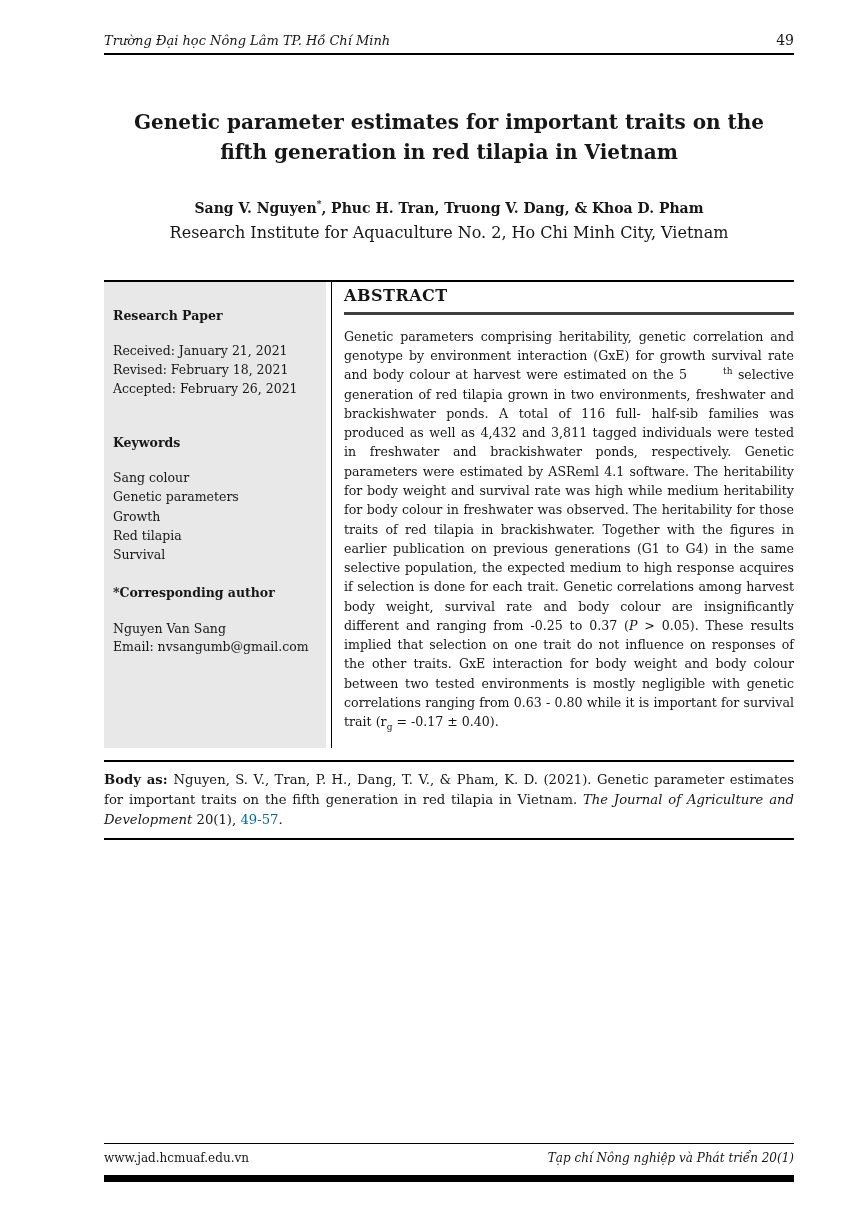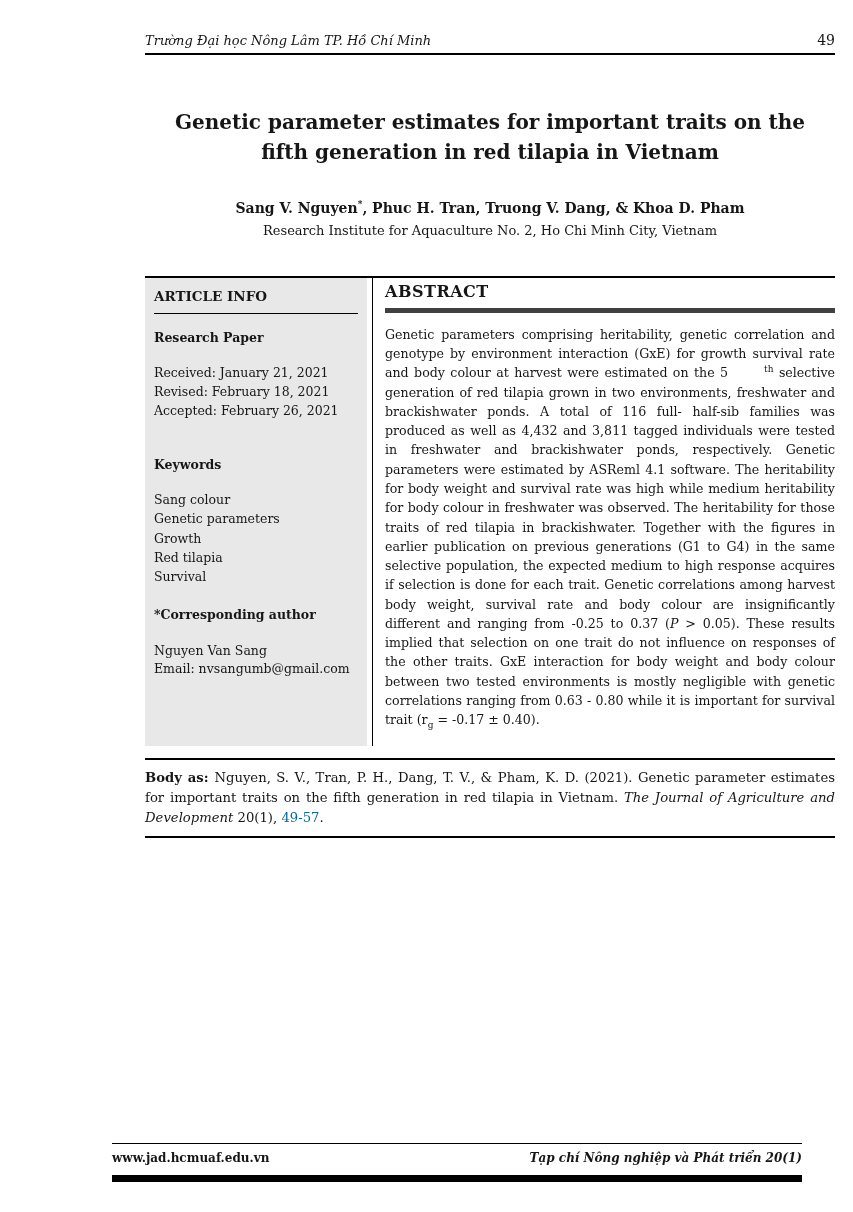--- a/index.html
+++ b/index.html
@@ -4,62 +4,62 @@
 <style>
   html, body { margin:0; padding:0; }
   body {
     width:853px; height:1212px;
     background:#ffffff;
     font-family:"DejaVu Serif", "Liberation Serif", serif;
     color:#161616;
     position:relative;
     -webkit-font-smoothing:antialiased;
   }
-  .content { position:absolute; left:104px; top:0; width:690px;margin-left:41px; }
+  .content { position:absolute; left:104px; top:0; width:690px; }
 
   
   .running-header { display:flex; justify-content:space-between; align-items:baseline; margin-top:32px; }
   .running-title { font-style:italic; font-size:13px; }
   .page-number { font-weight:normal; font-size:14px; }
   .header-rule { border:none; border-top:2px solid #000; margin:5px 0 0 0; }
 
   
   .title { font-size:20px; font-weight:bold; text-align:center; line-height:1.5; margin:52px 6px 0 6px; }
   .authors { font-size:14px; font-weight:bold; text-align:center; margin-top:32px; }
   .authors sup { font-size:9px; }
-  .affiliation { font-size:13px; text-align:center; margin-top:7px; }
+  .affiliation { font-size:16px; text-align:center; margin-top:7px; }
 
   
   .info-abstract { display:flex; align-items:stretch; margin-top:38px; border-top:2px solid #000; }
   .article-info {
     width:222px; flex-shrink:0; box-sizing:border-box;
     background:#e8e8e8; padding:10px 9px 16px 9px;
     font-size:12.5px;
   }
   .ai-heading { font-weight:bold; font-size:13.5px; padding-bottom:9px; border-bottom:1px solid #000; }
   .ai-type { font-weight:bold; margin-top:16px; }
   .ai-dates { margin-top:18px; line-height:1.55; }
   .ai-subheading { font-weight:bold; margin-top:36px; }
   .ai-keywords { margin-top:18px; line-height:1.55; }
   .ai-corresponding { font-weight:bold; margin-top:20px; }
   .ai-name { margin-top:20px; line-height:1.5; }
 
   .abstract-col { flex:1; border-left:1px solid #000; margin-left:5px; padding:4px 0 14px 12px; }
-  .ab-heading { font-weight:bold; font-size:16px; letter-spacing:0.5px; padding-bottom:7px; border-bottom:5px solid #404040; }
+  .ab-heading { font-weight:bold; font-size:16px; letter-spacing:0.5px; padding-bottom:7px; border-bottom:3px solid #404040; }
   .abstract-text { margin:12px 0 0 0; font-size:12.6px; line-height:1.53; text-align:justify; }
   .abstract-text sup { font-size:9px;padding-left:36px; }
   .abstract-text sub { font-size:9px; }
 
   
   .thick-rule { border:none; border-top:2px solid #000; margin:12px 0 0 0; }
   .cited-as { font-size:13.2px; line-height:1.5; text-align:justify; margin:8px 0; }
   .thick-rule2 { border:none; border-top:2px solid #000; margin:0; }
 
   
-  .page-footer { position:absolute; left:112px; top:1143px; width:690px;font-weight:bold; }
+  .page-footer { position:absolute; left:104px; top:1143px; width:690px; }
   .footer-rule { border:none; border-top:1.5px solid #000; margin:0; }
   .footer-row { display:flex; justify-content:space-between; align-items:baseline; margin-top:7px; font-size:12px; }
   .footer-journal { font-style:italic; }
   .bottom-bar { height:7px; background:#000; margin-top:10px; }
 
   .seg-italic { font-style:italic; }
   .seg-bold { font-weight:bold; }
   .seg-link { color:#0369a1; cursor:pointer; }
 </style>
 </head>
@@ -74,21 +74,20 @@
   <hr class="header-rule">
 
   <h1 class="title">Genetic parameter estimates for important traits on the fifth generation in red tilapia in Vietnam</h1>
 
   <div class="authors"><span>Sang V. Nguyen</span><sup>*</sup><span>, Phuc H. Tran, Truong V. Dang, &amp; Khoa D. Pham</span></div>
   <div class="affiliation">Research Institute for Aquaculture No. 2, Ho Chi Minh City, Vietnam</div>
 
   <section class="info-abstract">
 
     <div class="article-info">
-      <div class="ai-heading">ARTICLE INFO</div>
       <div class="ai-type">Research Paper</div>
       <div class="ai-dates">
         <div>Received: January 21, 2021</div>
         <div>Revised: February 18, 2021</div>
         <div>Accepted: February 26, 2021</div>
       </div>
       <div class="ai-subheading">Keywords</div>
       <div class="ai-keywords">
         <div>Sang colour</div>
         <div>Genetic parameters</div>

